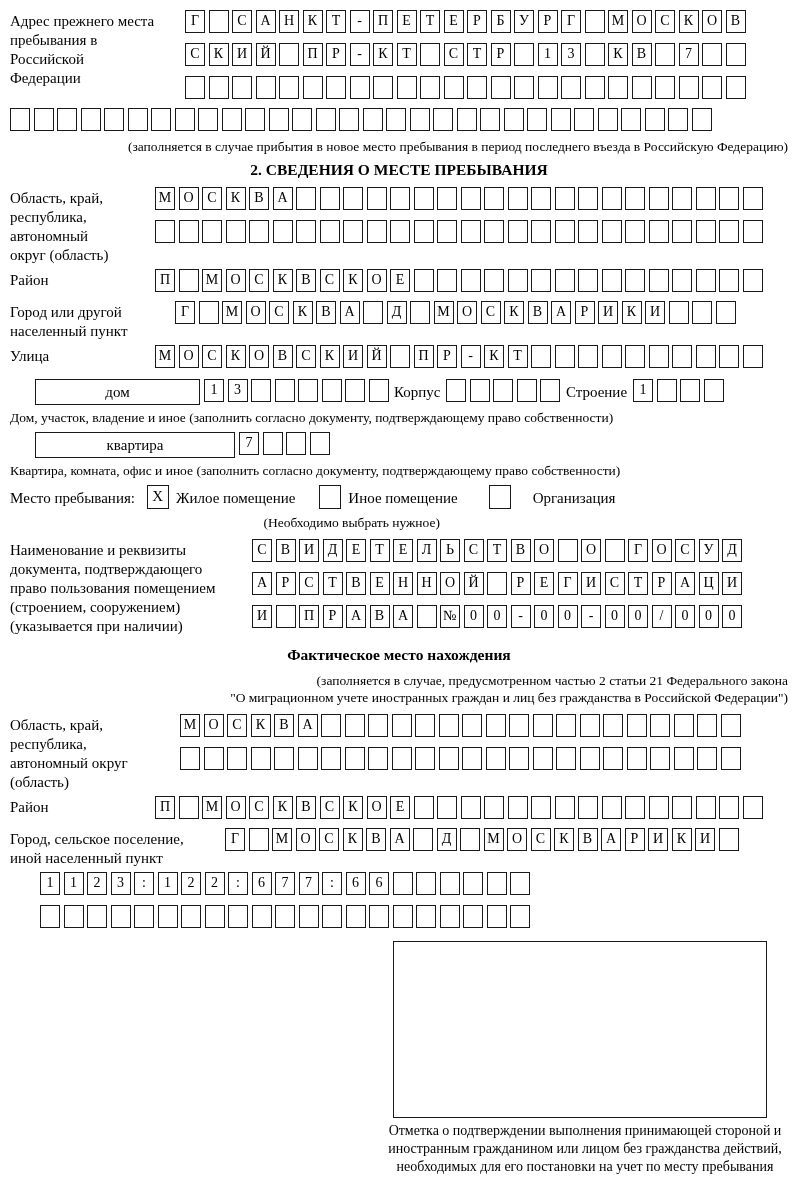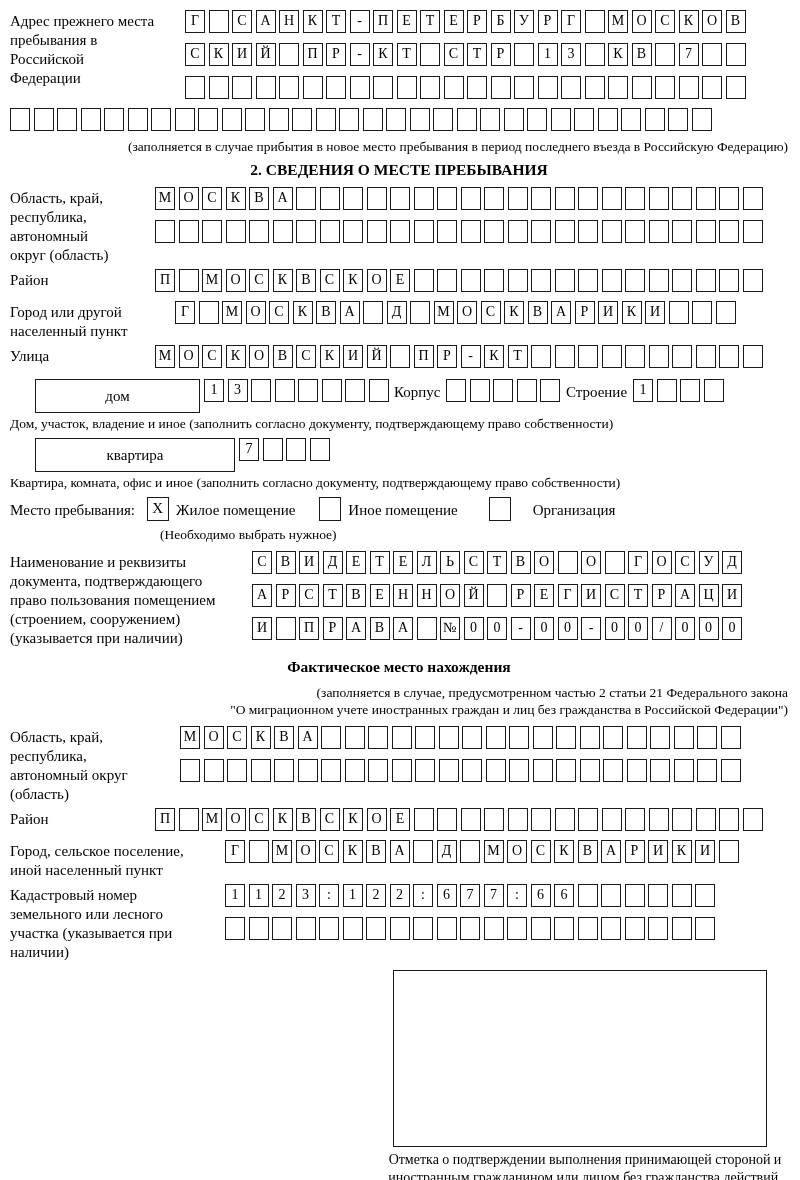--- a/index.html
+++ b/index.html
@@ -17,21 +17,21 @@
   .cell{
     display:inline-block;box-sizing:border-box;
     width:20px;height:23px;border:1.6px solid #1a1a1a;margin-right:3.5px;
     text-align:center;font-size:14px;line-height:20px;vertical-align:top;
     font-family:"Liberation Serif",serif;
   }
   .caption{font-size:13.5px;line-height:17px;}
   .center{text-align:right;}
   .sect-title{font-weight:bold;text-align:center;font-size:15.5px;margin:6px 0 8px 0;}
   .widebox{
-    box-sizing:border-box;border:1.6px solid #1a1a1a;height:34px;
+    box-sizing:border-box;border:1.6px solid #1a1a1a;height:26px;
     display:inline-flex;align-items:center;justify-content:center;
     font-size:15px;vertical-align:top;
   }
   .inline-label{display:inline-block;font-size:15px;line-height:26px;vertical-align:top;}
   .chk .cell{width:22px;height:24px;line-height:21px;font-size:15px;}
   .stamp-box{box-sizing:border-box;border:1.8px solid #1a1a1a;width:374px;height:177px;margin-left:383px;}
   .stamp-caption{width:410px;margin-left:370px;text-align:center;font-size:14px;line-height:18px;margin-top:4px;}
   .mb2{margin-bottom:2px;} .mb6{margin-bottom:6px;} .mb8{margin-bottom:8px;}
 </style>
 </head>
@@ -94,21 +94,21 @@
 
   <div class="chk" style="margin:6px 0 1px 0;white-space:nowrap;">
     <span class="inline-label">Место пребывания:</span>
     <span class="boxrow" style="display:inline-block;margin-left:8px;"><span class="cell">X</span></span>
     <span class="inline-label">Жилое помещение</span>
     <span class="boxrow" style="display:inline-block;margin-left:20px;"><span class="cell"></span></span>
     <span class="inline-label">Иное помещение</span>
     <span class="boxrow" style="display:inline-block;margin-left:28px;"><span class="cell"></span></span>
     <span class="inline-label" style="margin-left:14px;">Организация</span>
   </div>
-  <div class="caption" style="margin-left:150px;width:280px;text-align:left;margin-bottom:8px;">(Необходимо выбрать нужное)</div>
+  <div class="caption" style="margin-left:150px;width:280px;text-align:right;margin-bottom:8px;">(Необходимо выбрать нужное)</div>
 
   <div class="frow">
     <div class="flabel" style="width:210px;">Наименование и реквизиты документа, подтверждающего право пользования помещением (строением, сооружением) (указывается при наличии)</div>
     <div class="rows" style="margin-left:32px;">
       <div class="boxrow"><span class="cell">С</span><span class="cell">В</span><span class="cell">И</span><span class="cell">Д</span><span class="cell">Е</span><span class="cell">Т</span><span class="cell">Е</span><span class="cell">Л</span><span class="cell">Ь</span><span class="cell">С</span><span class="cell">Т</span><span class="cell">В</span><span class="cell">О</span><span class="cell"></span><span class="cell">О</span><span class="cell"></span><span class="cell">Г</span><span class="cell">О</span><span class="cell">С</span><span class="cell">У</span><span class="cell">Д</span></div>
       <div class="boxrow"><span class="cell">А</span><span class="cell">Р</span><span class="cell">С</span><span class="cell">Т</span><span class="cell">В</span><span class="cell">Е</span><span class="cell">Н</span><span class="cell">Н</span><span class="cell">О</span><span class="cell">Й</span><span class="cell"></span><span class="cell">Р</span><span class="cell">Е</span><span class="cell">Г</span><span class="cell">И</span><span class="cell">С</span><span class="cell">Т</span><span class="cell">Р</span><span class="cell">А</span><span class="cell">Ц</span><span class="cell">И</span></div>
       <div class="boxrow"><span class="cell">И</span><span class="cell"></span><span class="cell">П</span><span class="cell">Р</span><span class="cell">А</span><span class="cell">В</span><span class="cell">А</span><span class="cell"></span><span class="cell">№</span><span class="cell">0</span><span class="cell">0</span><span class="cell">-</span><span class="cell">0</span><span class="cell">0</span><span class="cell">-</span><span class="cell">0</span><span class="cell">0</span><span class="cell">/</span><span class="cell">0</span><span class="cell">0</span><span class="cell">0</span></div>
     </div>
   </div>
 
@@ -132,21 +132,20 @@
   </div>
 
   <div class="frow">
     <div class="flabel" style="width:185px;">Город, сельское поселение, иной населенный пункт</div>
     <div class="rows" style="margin-left:30px;">
       <div class="boxrow"><span class="cell">Г</span><span class="cell"></span><span class="cell">М</span><span class="cell">О</span><span class="cell">С</span><span class="cell">К</span><span class="cell">В</span><span class="cell">А</span><span class="cell"></span><span class="cell">Д</span><span class="cell"></span><span class="cell">М</span><span class="cell">О</span><span class="cell">С</span><span class="cell">К</span><span class="cell">В</span><span class="cell">А</span><span class="cell">Р</span><span class="cell">И</span><span class="cell">К</span><span class="cell">И</span><span class="cell"></span></div>
     </div>
   </div>
 
   <div class="frow">
-    <div class="flabel" style="width:185px;">Кадастровый номер земельного или лесного участка (указывается при наличии)</div>
     <div class="rows" style="margin-left:30px;">
       <div class="boxrow"><span class="cell">1</span><span class="cell">1</span><span class="cell">2</span><span class="cell">3</span><span class="cell">:</span><span class="cell">1</span><span class="cell">2</span><span class="cell">2</span><span class="cell">:</span><span class="cell">6</span><span class="cell">7</span><span class="cell">7</span><span class="cell">:</span><span class="cell">6</span><span class="cell">6</span><span class="cell"></span><span class="cell"></span><span class="cell"></span><span class="cell"></span><span class="cell"></span><span class="cell"></span></div>
       <div class="boxrow"><span class="cell"></span><span class="cell"></span><span class="cell"></span><span class="cell"></span><span class="cell"></span><span class="cell"></span><span class="cell"></span><span class="cell"></span><span class="cell"></span><span class="cell"></span><span class="cell"></span><span class="cell"></span><span class="cell"></span><span class="cell"></span><span class="cell"></span><span class="cell"></span><span class="cell"></span><span class="cell"></span><span class="cell"></span><span class="cell"></span><span class="cell"></span></div>
     </div>
   </div>
 
   <div class="stamp-box" style="margin-top:8px;"></div>
   <div class="stamp-caption">Отметка о подтверждении выполнения принимающей стороной и иностранным гражданином или лицом без гражданства действий, необходимых для его постановки на учет по месту пребывания</div>
 
 </div>

